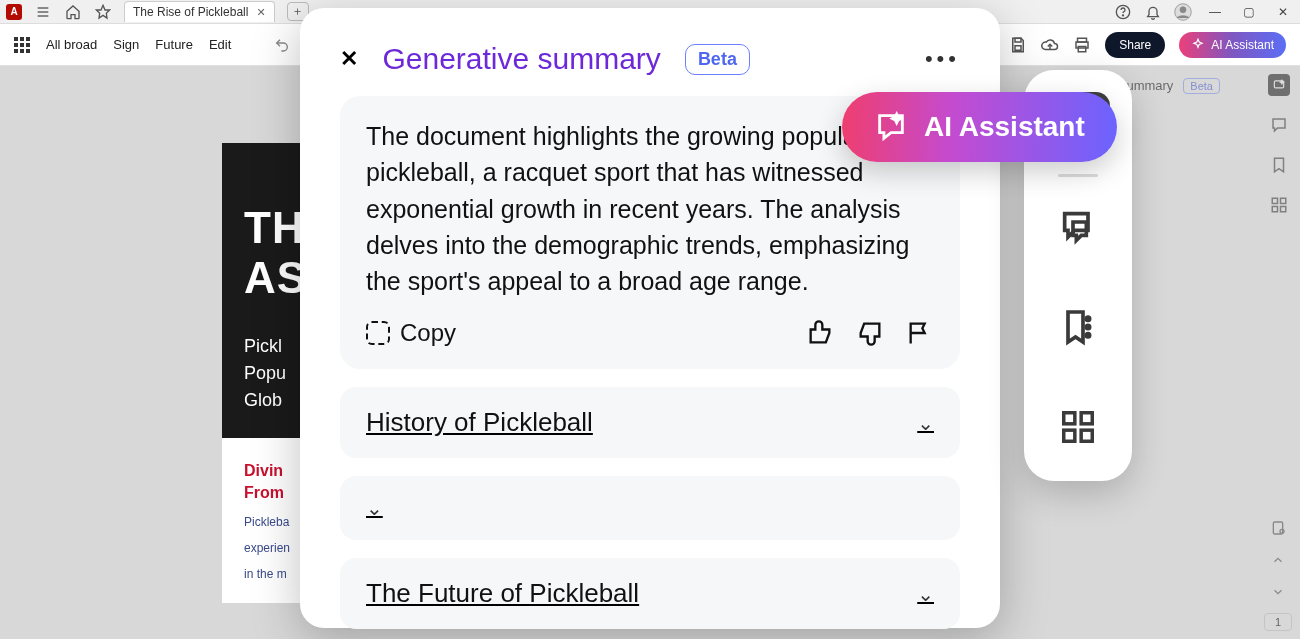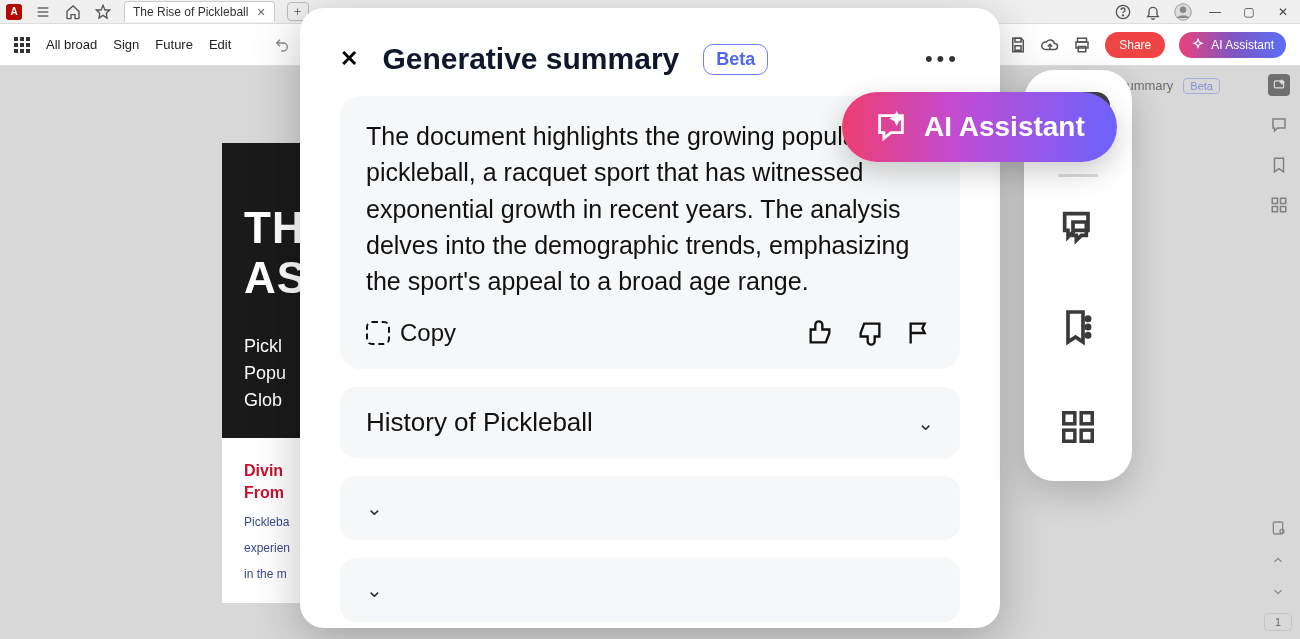--- a/index.html
+++ b/index.html
@@ -24,21 +24,21 @@
   .win-btn { width:22px; text-align:center; color:#444;}
   
   .toolbar {
     height: 42px; display:flex; align-items:center; gap:16px;
     padding: 0 14px; background:#fff; border-bottom:1px solid #e0e0e0;
     font-size:13px; color:#222;
   }
   .toolbar .apps-grid { display:grid; grid-template-columns:repeat(3,4px); grid-template-rows:repeat(3,4px); gap:2px;}
   .toolbar .apps-grid span{ background:#333; width:4px; height:4px;}
   .toolbar .tb-right { margin-left:auto; display:flex; align-items:center; gap:14px;}
-  .share-btn { background:#ef4444; color:#fff; border-radius:20px; padding:6px 14px; font-size:12px; font-weight:500;}
+  .share-btn { background:#0f172a; color:#fff; border-radius:20px; padding:6px 14px; font-size:12px; font-weight:500;}
   .ai-btn-small {
     background: linear-gradient(90deg,#ec407a,#7e57c2,#5b6ef5);
     color:#fff; border-radius:20px; padding:6px 12px; font-size:12px;
     display:flex; align-items:center; gap:6px; font-weight:500;
   }
   .tb-icon { width:18px; height:18px; color:#555; display:flex; align-items:center; justify-content:center;}
   
   .backdrop {
     position:absolute; left:0; top:66px; width:100%; height:calc(100% - 66px);
     background:rgba(188,188,188,0.5);
@@ -70,35 +70,35 @@
   .rail-bottom { position:absolute; right:8px; bottom:8px; display:flex; flex-direction:column; gap:10px; width:28px; align-items:center;}
   .page-num { border:1px solid #ccc; border-radius:4px; width:28px; text-align:center; font-size:11px; padding:2px 0;}
   
   .panel {
     position:absolute; left:300px; top:8px; width:700px; height:620px;
     background:#fff; border-radius:24px; box-shadow:0 12px 48px rgba(0,0,0,0.25);
     padding:34px 40px;
   }
   .panel-header { display:flex; align-items:center; gap:24px; margin-bottom:20px;}
   .panel-header .close{ font-size:22px; font-weight:700; cursor:pointer;}
-  .panel-header h2{ font-size:30px; font-weight:700; color:#0f172a;}
+  .panel-header h2{ font-size:30px; font-weight:400; color:#6d28d9;}
   .beta-pill { border:1.5px solid #6b7fff; color:#4f67f0; border-radius:10px; padding:4px 12px; font-size:18px; font-weight:600;}
   .panel-menu { margin-left:auto; font-size:22px; letter-spacing:4px; cursor:pointer; color:#333;}
   .summary-card {
     background:#f6f7f8; border-radius:20px; padding:22px 26px; margin-top:6px;
   }
   .summary-card p{ font-size:25px; line-height:1.45; color:#111;}
   .card-actions { display:flex; gap:29px; margin-top:20px;}
   .copy-btn { display:flex; align-items:center; gap:10px; font-size:24px; color:#111; cursor:pointer;}
   .copy-icon { width:24px; height:24px; border:2px dashed #111; border-radius:6px;}
   .feedback { margin-left:auto; display:flex; gap:22px;}
   .fb-icon { width:28px; height:28px; cursor:pointer; color:#111;}
   .section {
     background:#f6f7f8; border-radius:16px; padding:20px 26px; margin-top:18px;
-    display:flex; align-items:center; justify-content:space-between; cursor:pointer;
+    display:flex; align-items:center; justify-content:space-between; cursor:pointer;text-decoration:underline;
   }
   .section h3{ font-size:26px; font-weight:500; color:#111;}
   .chev { font-size:20px; color:#333;}
   
   .ai-pill {
     position:absolute; left:842px; top:92px;
     background: linear-gradient(92deg,#ef3e6e 0%,#c44bd0 40%,#6b63ff 100%);
     color:#fff; border-radius:40px; padding:18px 32px;
     display:flex; align-items:center; gap:16px; font-size:28px; font-weight:700;
     box-shadow:0 10px 28px rgba(0,0,0,0.2);
@@ -336,20 +336,21 @@
     </div>
   </div>
   <div class="section">
     <h3>History of Pickleball</h3>
     <span class="chev">⌄</span>
   </div>
   <div class="section">
     <span class="chev">⌄</span>
   </div>
   <div class="section">
+    <h3>The Future of Pickleball</h3>
     <span class="chev">⌄</span>
   </div>
 </div>
 
 <div class="ai-pill">
   <span class="spark">
     <svg width="34" height="34" viewBox="0 0 24 24" fill="none" stroke="#fff" stroke-width="2">
         <path d="M4 4h16v12H12l-5 4v-4H4z"></path>
         <path d="M16 3l1 2 2 1-2 1-1 2-1-2-2-1 2-1z" fill="#fff"></path>
       </svg>

